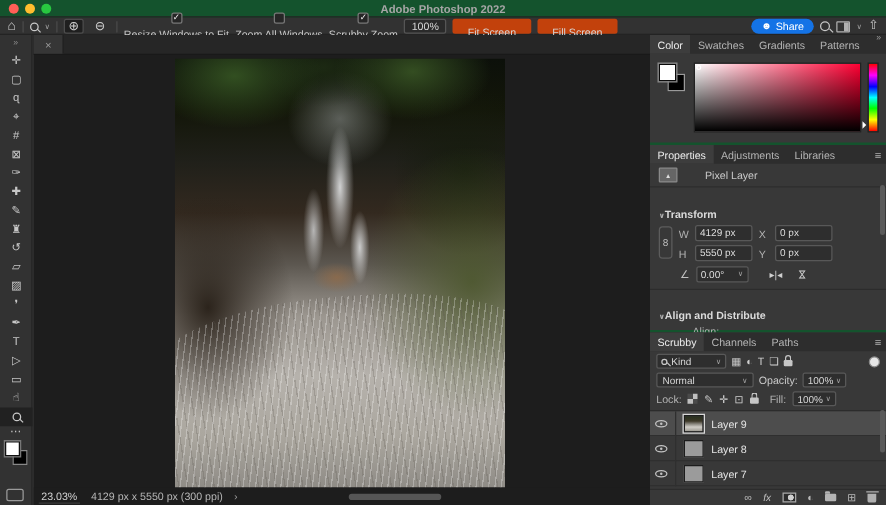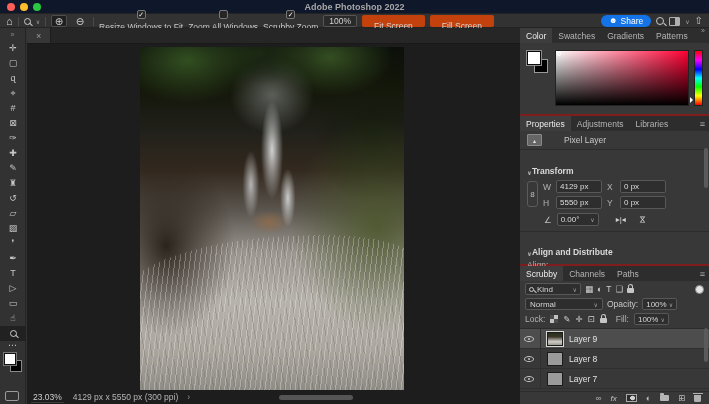--- a/index.html
+++ b/index.html
@@ -2,21 +2,21 @@
 <html><head>
 <meta charset="utf-8">
 <style>
   * { box-sizing: border-box; margin: 0; padding: 0; }
   html,body { width:709px; height:404px; overflow:hidden; }
   body { background:#323232; font-family:"Liberation Sans","DejaVu Sans",sans-serif;
          color:#c9c9c9; font-size:9px; position:relative; }
 
   
   .titlebar { position:absolute; left:0; top:0; width:709px; height:14px;
-              background:#0f172a; border-bottom:1px solid #232323;
+              background:#14532d; border-bottom:1px solid #232323;
               display:flex; align-items:center; }
   .lights { display:flex; gap:5px; padding-left:7px; z-index:2; }
   .light { width:8px; height:8px; border-radius:50%; }
   .title { position:absolute; left:0; right:0; text-align:center; font-size:9px;
            font-weight:bold; color:#a6a6a6; }
 
   
   .optionsbar { position:absolute; left:0; top:15px; width:709px; height:13px;
                 display:flex; align-items:center; gap:5px; padding:0 6px;
                 border-bottom:1px solid #232323; font-size:8.5px; }
@@ -102,21 +102,21 @@
   .middock { position:absolute; right:161px; top:28px; width:16px; bottom:0;
              background:#2e2e2e; border-left:1px solid #222; border-right:1px solid #222; }
   .dockcollapse { text-align:center; color:#9a9a9a; font-size:7px; height:13px; line-height:13px; }
   .dockicon { height:22px; display:flex; align-items:center; justify-content:center;
               color:#c2c2c2; font-size:10px; }
   .bubble { width:10px; height:8px; border:1px solid #c2c2c2; border-radius:2px; position:relative; }
   .bubble::after { content:""; position:absolute; left:2px; bottom:-4px; border:2px solid transparent;
                    border-top-color:#c2c2c2; }
 
   
-  .panels { position:absolute; right:0; top:28px; width:189px; bottom:0; background:#7f1d1d;
+  .panels { position:absolute; right:0; top:28px; width:189px; bottom:0; background:#14532d;
             display:flex; flex-direction:column; gap:2px; font-size:8.5px; }
   .pcollapse { position:absolute; right:4px; top:-1px; color:#9a9a9a; font-size:7px; z-index:3; }
   .pgroup { background:#383838; position:relative; }
   .ptabs { display:flex; background:#2d2d2d; height:15px; color:#b4b4b4; }
   .ptab { padding:0 6px; display:flex; align-items:center; }
   .ptab.active { background:#3d3d3d; color:#ececec; }
   .pmenu { margin-left:auto; padding-right:4px; display:flex; align-items:center;
            color:#b0b0b0; font-size:9px; }
 
   
@@ -153,21 +153,21 @@
              grid-auto-rows:13px; gap:3px 5px; align-items:center; color:#b2b2b2; }
   .pfield { background:#2e2e2e; border:1px solid #585858; border-radius:2px; height:13px;
             line-height:12px; padding:0 3px; color:#dedede; font-size:8px; }
   .anglerow { display:flex; align-items:center; gap:5px; padding:4px 7px 5px 24px; color:#c0c0c0; }
   .anglefield { display:flex; align-items:center; gap:3px; background:#2e2e2e;
                 border:1px solid #585858; border-radius:2px; height:13px; padding:0 3px;
                 color:#dedede; font-size:8px; width:42px; justify-content:space-between; }
   .flips { margin-left:12px; display:flex; gap:12px; font-size:8px; color:#cfcfcf; }
   .rot90 { display:inline-block; transform:rotate(90deg); }
   .alignsec { border-top:1px solid #2c2c2c; }
-  .alignlabel { padding:1px 7px; color:#b0b0b0; }
+  .alignlabel { padding:1px 7px; color:#b0b0b0;margin-left:27px; }
   .alignicons { display:flex; gap:9px; padding:2px 10px 4px 10px; color:#5d5d5d; font-size:7px; }
   .vthumb { position:absolute; right:1px; width:4px; background:#5a5a5a; border-radius:2px; }
 
   
   .lgroup { flex:1; display:flex; flex-direction:column; }
   .filterrow { display:flex; align-items:center; gap:4px; padding:2px 5px; }
   .kindbox { display:flex; align-items:center; gap:3px; background:#2e2e2e;
              border:1px solid #585858; border-radius:2px; height:12px; padding:0 3px;
              width:56px; color:#d6d6d6; font-size:8px; }
   .kchev { margin-left:auto; font-size:6px; color:#9e9e9e; }

